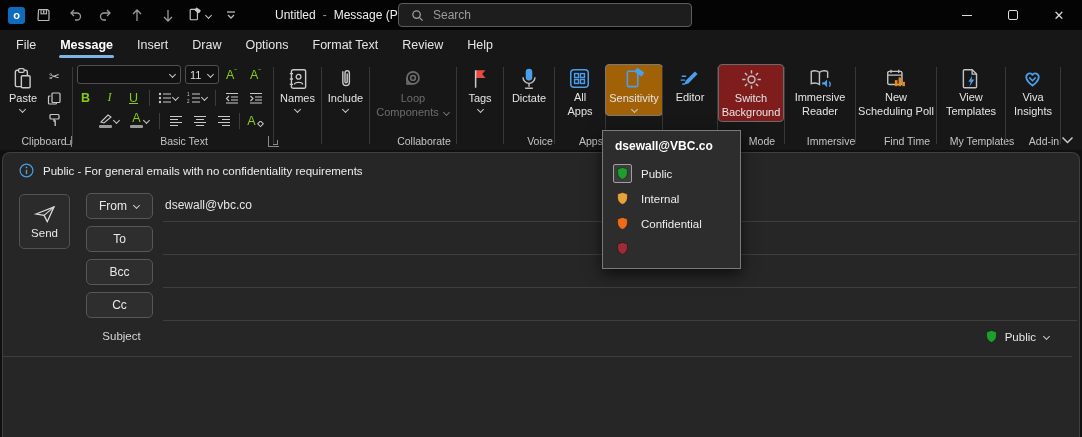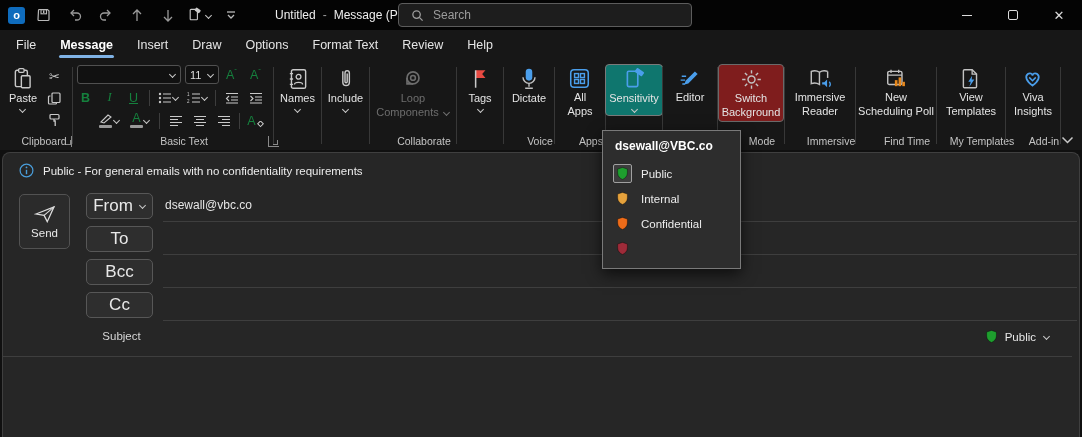--- a/index.html
+++ b/index.html
@@ -40,50 +40,50 @@
     display:flex; align-items:stretch; }
   .grp { display:flex; flex-direction:column; }
   .grp-content { flex:1; display:flex; align-items:flex-start; justify-content:center; padding-top:5px; }
   .grp-label { height:18px; font-size:10.5px; color:#c4c4c4; display:flex; align-items:center;
     justify-content:center; gap:5px; white-space:nowrap;padding-left:22px; }
   .vsep { width:1px; background:#383838; margin:8px 0 6px 0; }
   .bigbtn { display:flex; flex-direction:column; align-items:center; gap:1px; padding:3px 3px 2px;
     border-radius:4px; }
   .bigbtn .lbl { font-size:11px; line-height:13px; color:#e4e4e4; text-align:left; white-space:nowrap; }
   .bigbtn.disabled .lbl { color:#6d6d6d; }
-  .bigbtn.hl { background:#0f766e; border:1px solid #7a7a7a; }
+  .bigbtn.hl { background:#a16207; border:1px solid #7a7a7a; }
   .chev { width:7px; height:7px; display:inline-block; position:relative; }
   .chev::before { content:""; position:absolute; left:1px; top:1px; width:4px; height:4px;
     border-right:1.3px solid #c9c9c9; border-bottom:1.3px solid #c9c9c9; transform:rotate(45deg); }
   .sbtn { width:23px; height:21px; display:flex; align-items:center; justify-content:center;
     border-radius:3px; color:#c8c8c8; }
   .launcher { width:11px; height:11px; border:1px solid #8a8a8a; border-top:none; border-right:none;
     position:relative; display:inline-block; }
   .launcher::after { content:""; position:absolute; right:1px; bottom:1px; width:4px; height:4px;
     border-right:1.3px solid #8a8a8a; border-bottom:1.3px solid #8a8a8a; }
   .bt-row { display:flex; align-items:center; gap:1px; height:22px; }
   .combo { background:#111; border:1px solid #505050; border-radius:3px; height:19px;
     display:flex; align-items:center; justify-content:space-between; padding:0 4px; font-size:11px; color:#ddd; }
-  .glyphbtn { font-size:12.5px; color:#15803d; }
+  .glyphbtn { font-size:12.5px; color:#84cc16; }
   .msep { width:1px; height:16px; background:#3d3d3d; margin:0 3px; }
   .colorbar { display:block; width:13px; height:3px; background:#9a9a9a; margin-top:1px; border-radius:1px; }
   .ribbon-collapse { position:absolute; right:8px; bottom:6px; }
 
   
   .panel { position:absolute; top:152px; left:2px; right:2px; bottom:0; background:#262626;
     border:1px solid #3f3f3f; border-bottom:none; border-radius:8px 8px 0 0; }
   .infobar { position:absolute; top:10px; left:16px; display:flex; align-items:center; gap:9px;
     font-size:11.5px; color:#ececec; }
   .send-btn { position:absolute; left:16px; top:41px; width:51px; height:55px; background:#2b2b2b;
     border:1px solid #525252; border-radius:5px; display:flex; flex-direction:column; align-items:center;
     justify-content:center; gap:4px; font-size:11.5px; color:#e8e8e8; }
   .rows { position:absolute; left:83px; right:2px; top:36px; }
   .crow { height:33px; display:flex; align-items:center; }
   .fieldbtn { width:67px; height:26px; background:#2e2e2e; border:1px solid #575757; border-radius:5px;
-    display:flex; align-items:center; justify-content:center; gap:6px; font-size:17px; color:#e8e8e8; }
+    display:flex; align-items:center; justify-content:center; gap:6px; font-size:12px; color:#e8e8e8; }
   .fieldline { flex:1; align-self:stretch; margin-left:10px; border-bottom:1px solid #3e3e3e;
     display:flex; align-items:center; font-size:12px; color:#e6e6e6; padding-left:2px; }
   .subject-row { position:absolute; left:0; right:7px; top:168px; height:36px; border-bottom:1px solid #3e3e3e; }
   .subject-label { position:absolute; left:85px; top:9px; width:67px; text-align:center;
     font-size:11.5px; color:#d6d6d6; }
   .badge { position:absolute; right:22px; top:8px; display:flex; align-items:center; gap:7px;
     font-size:11.5px; color:#e8e8e8; }
 
   
   .dropdown { position:absolute; left:602px; top:130px; width:139px; background:#2d2d2d;

